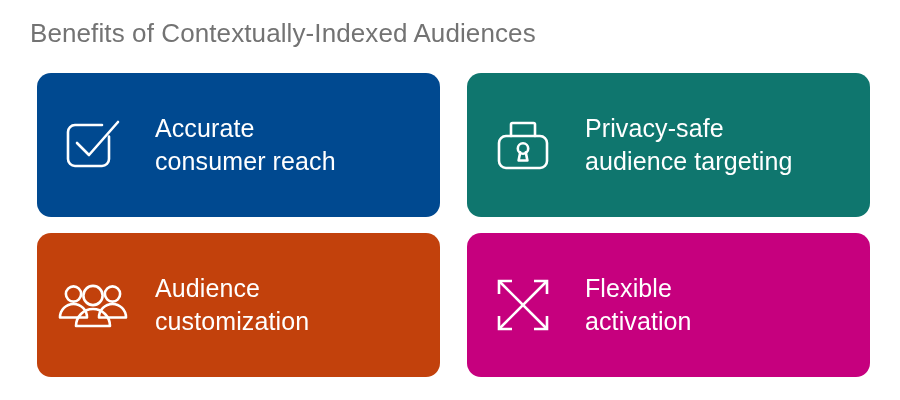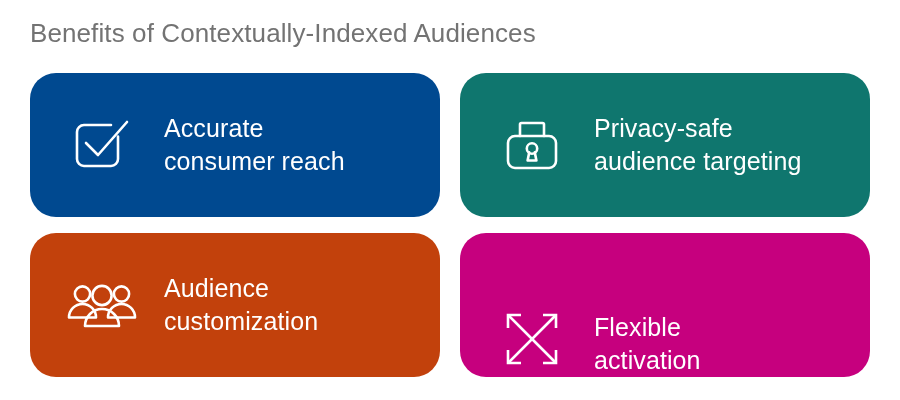--- a/index.html
+++ b/index.html
@@ -30,26 +30,27 @@
     top: 73px;
     width: 840px;
     height: 304px;
     display: grid;
     grid-template-columns: 410px 410px;
     grid-template-rows: 144px 144px;
     column-gap: 20px;
     row-gap: 16px;
   }
   .card {
-    border-radius: 26px;
+    border-radius: 14px;
     display: flex;
     align-items: center;
     box-sizing: border-box;
-    padding-left: 34px;
+    padding-left: 18px;
     overflow: hidden;
+    margin-left: 7px;
   }
   .card-icon {
     flex: 0 0 auto;
     width: 76px;
     height: 76px;
     display: flex;
     align-items: center;
     justify-content: center;
     margin-right: 24px;
   }
@@ -106,21 +107,21 @@
         <path d="M3 48.5 a13.5 13.5 0 0 1 27 0 Z"></path>
         <path d="M42 48.5 a13.5 13.5 0 0 1 27 0 Z"></path>
         <circle cx="36" cy="26.5" r="9.6"></circle>
         <path d="M19 57 a17 17 0 0 1 34 0 Z"></path>
       </svg>
     </div>
     <div class="card-label">Audience
 customization</div>
   </div>
 
-  <div class="card" style="background-color: rgb(198, 0, 126); align-items: flex-end;">
+  <div class="card" style="background-color: rgb(198, 0, 126);">
     <div class="card-icon">
       <svg viewBox="0 0 72 72" fill="none" stroke="#ffffff" stroke-width="2.6" stroke-linecap="butt" stroke-linejoin="miter">
         <path d="M12 12 L60 60"></path>
         <path d="M60 12 L12 60"></path>
         <path d="M12 25 V12 H25"></path>
         <path d="M47 12 H60 V25"></path>
         <path d="M60 47 V60 H47"></path>
         <path d="M25 60 H12 V47"></path>
       </svg>
     </div>

